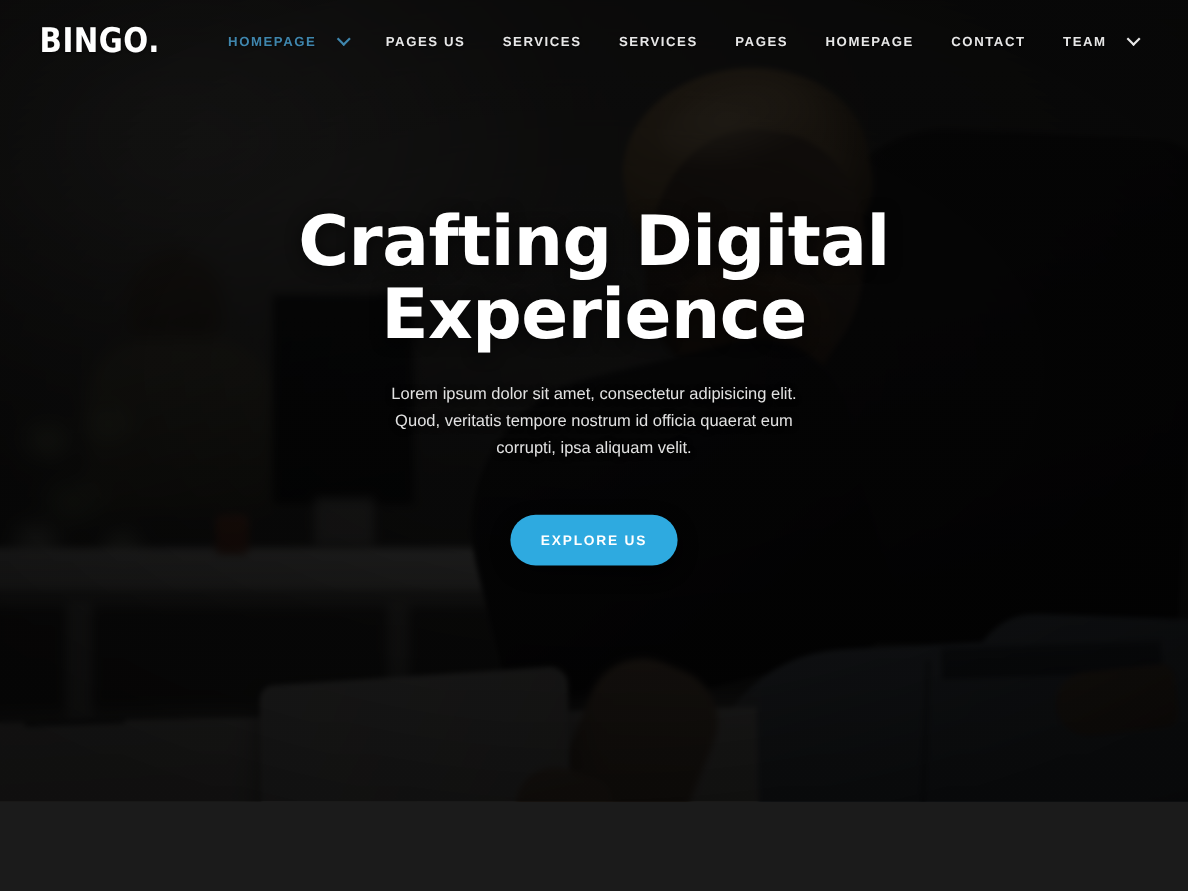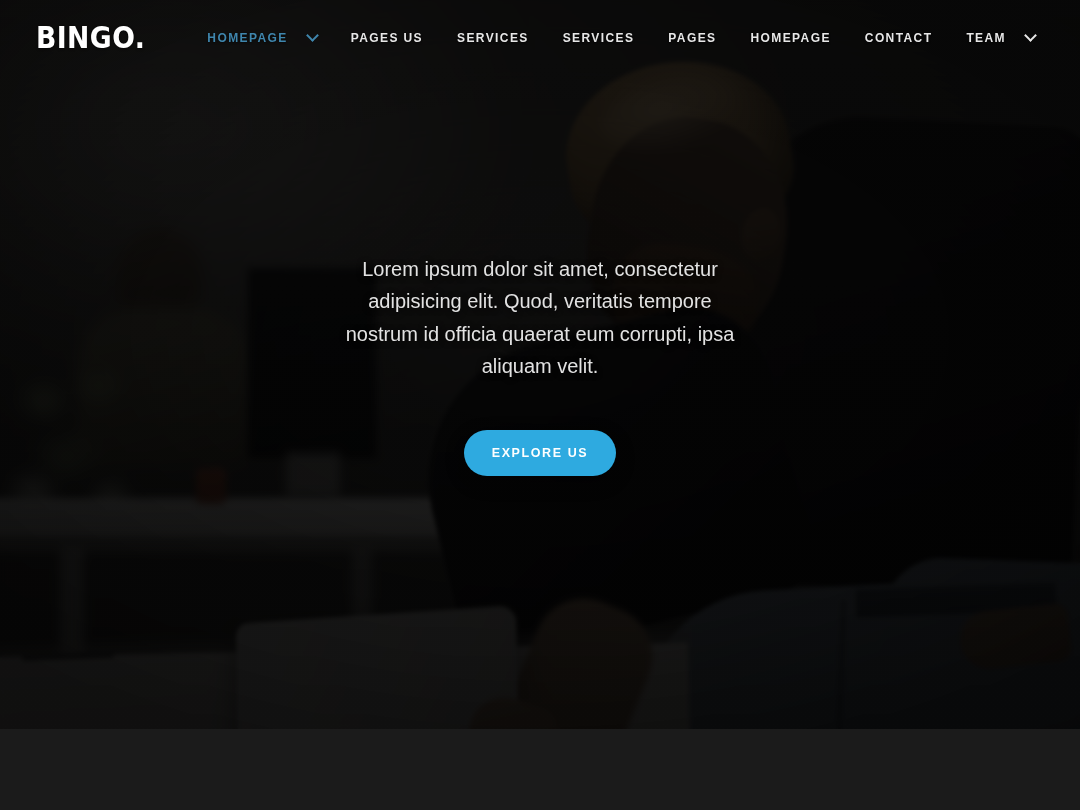--- a/index.html
+++ b/index.html
@@ -412,21 +412,21 @@
     font-weight: bold;
     line-height: 1.05;
     color: #ffffff;
     text-align: center;
     letter-spacing: -.5px;
     max-width: 780px;
     text-shadow: 0 2px 14px rgba(0,0,0,.55);
   }
   .hero-sub {
     margin-top: 28px;
-    font-size: 20px;
+    font-size: 15px;
     line-height: 1.62;
     color: #e2e2e2;
     text-align: center;
     max-width: 400px;
     text-shadow: 0 1px 6px rgba(0,0,0,.6);
   }
   .cta {
     margin-top: 48px;
     display: inline-flex;
     align-items: center;
@@ -521,17 +521,21 @@
           <span>CONTACT</span>
         </a>
         <a class="nav-item" href="#">
           <span>TEAM</span>
           <span class="chev"></span>
         </a>
       </nav>
   </header>
 
   <div class="hero-content">
+    <h1 class="hero-title">
+      <span>Crafting Digital</span><br>
+      <span>Experience</span>
+    </h1>
     <p class="hero-sub">Lorem ipsum dolor sit amet, consectetur adipisicing elit. Quod, veritatis tempore nostrum id officia quaerat eum corrupti, ipsa aliquam velit.</p>
     <button class="cta">EXPLORE US</button>
   </div>
 
 </div>
 
 </body></html>

